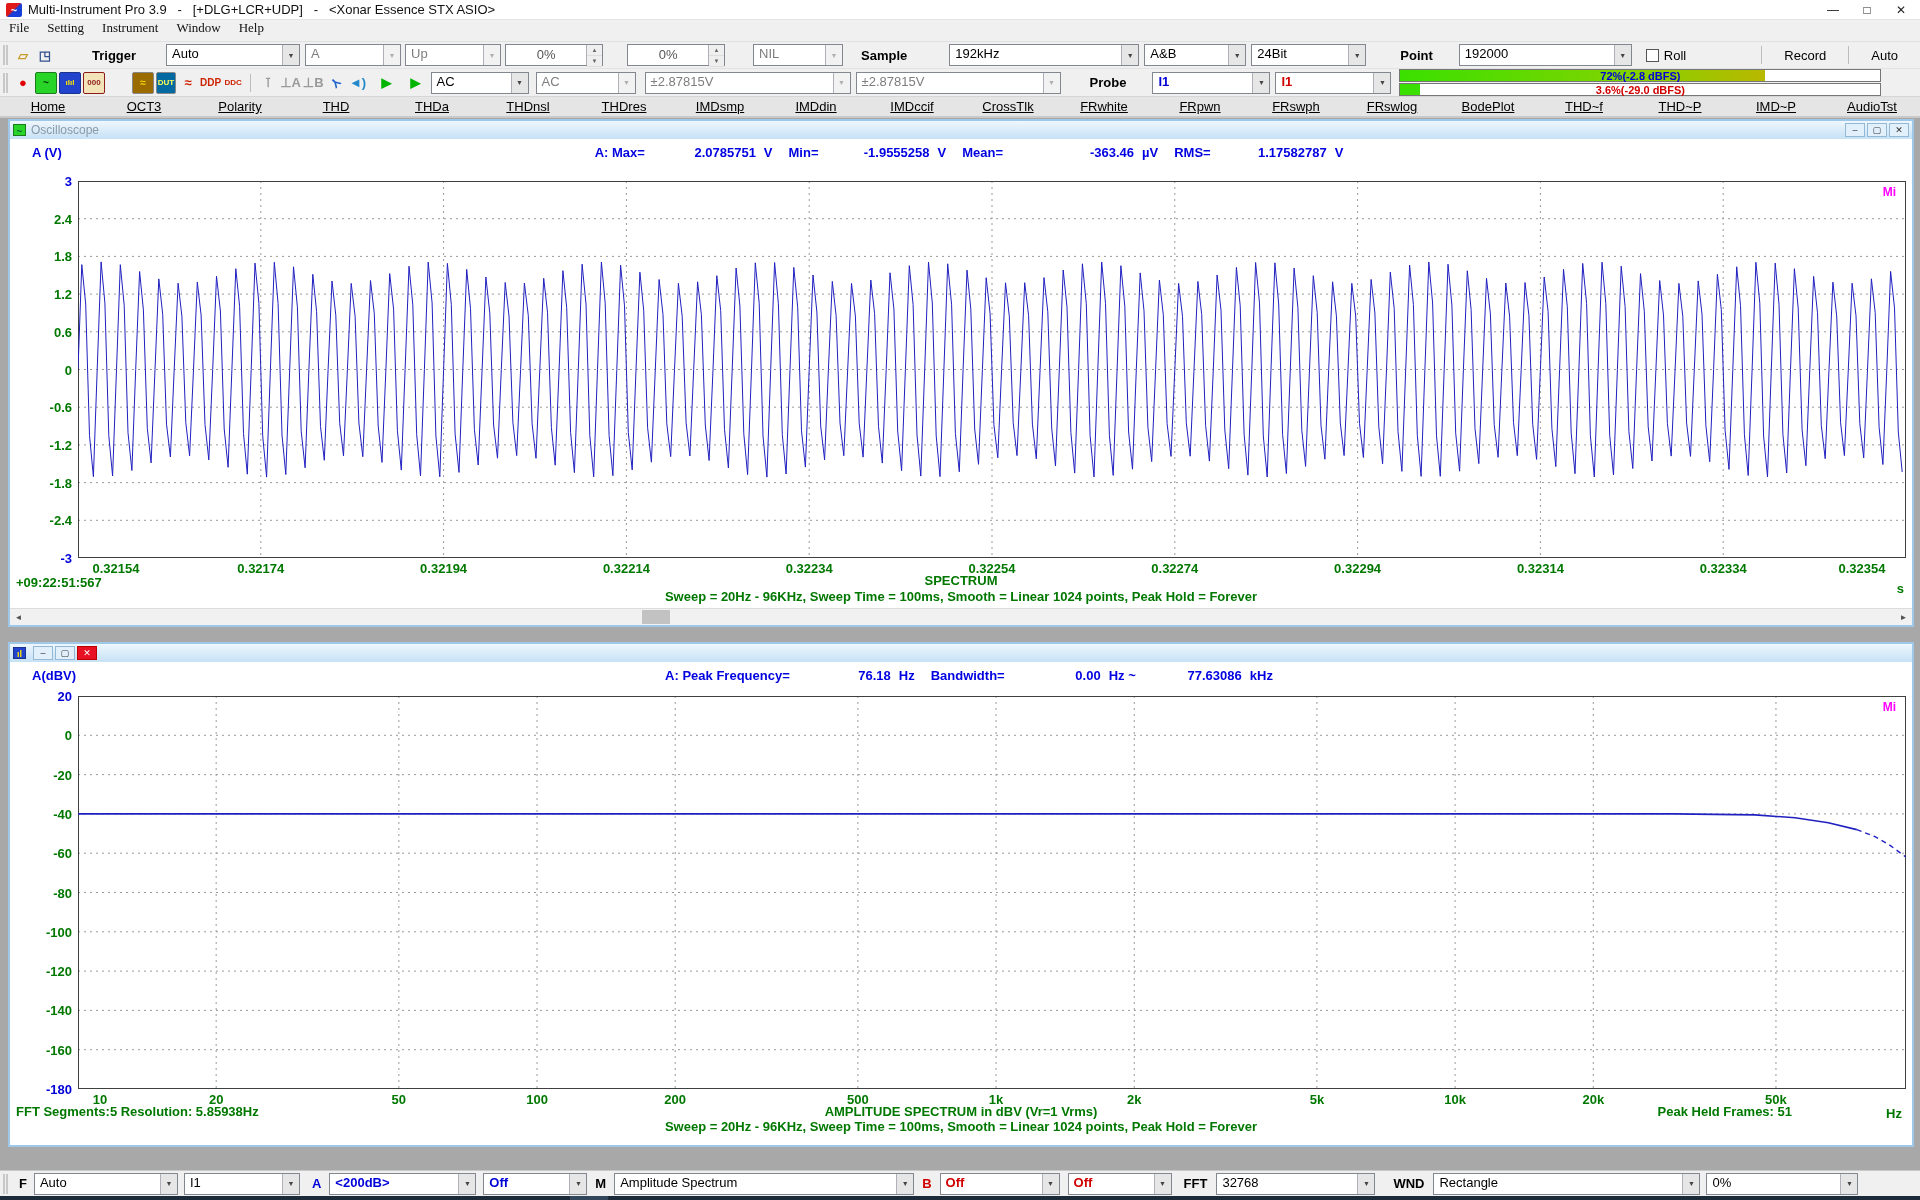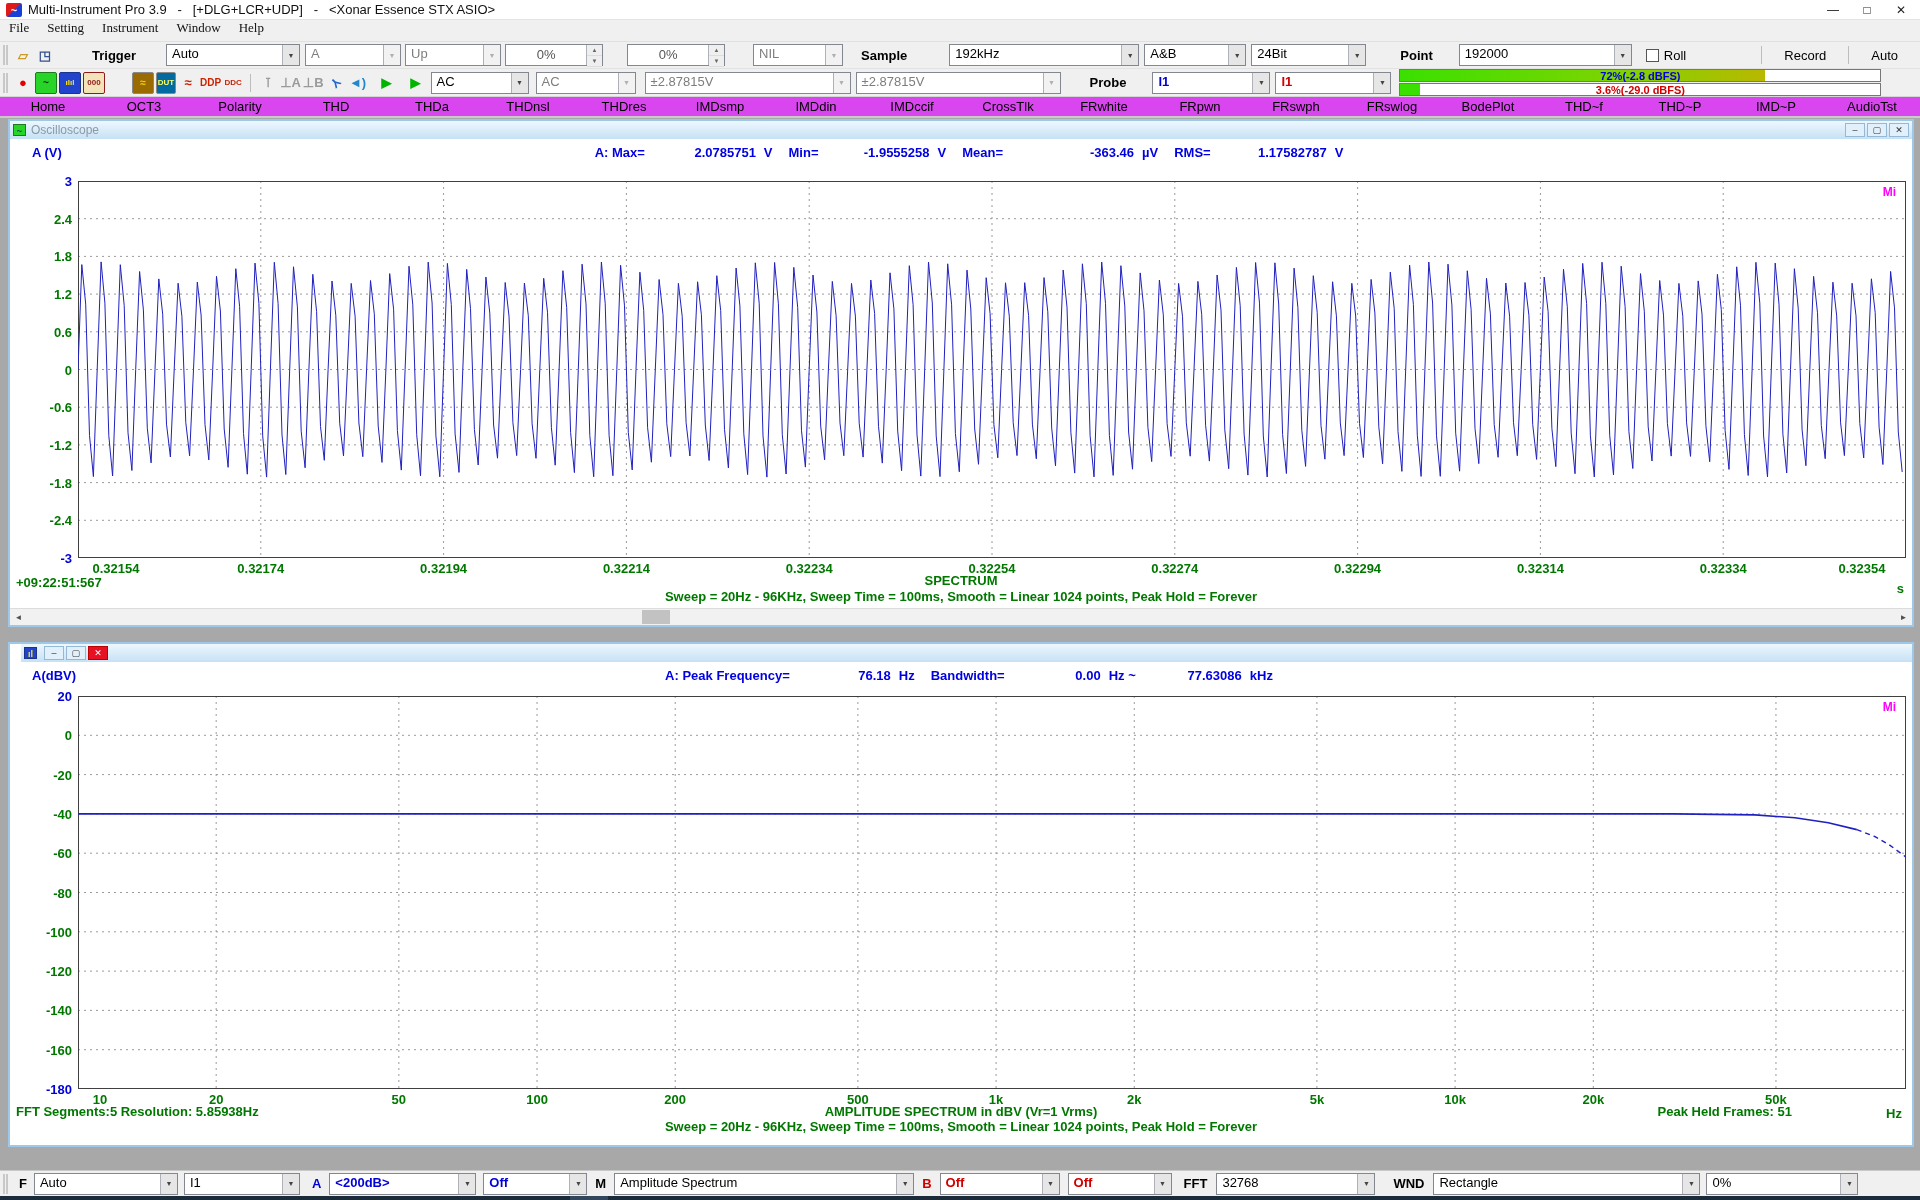--- a/index.html
+++ b/index.html
@@ -36,21 +36,21 @@
   .tbtn-text { padding:2px 16px; color:#000; }
   .vsep { width:1px; height:18px; background:#bdbdbd; margin:0 6px; }
   .chk { display:flex; align-items:center; margin-left:14px; }
   .chk .box { width:13px; height:13px; border:1px solid #555; background:#fff; margin-right:5px; }
   .meter-wrap { margin-left:8px; width:482px; }
   .meter { position:relative; height:13px; border:1px solid #777; background:#fff; margin:0; }
   .meter + .meter { margin-top:1px; }
   .meter .fill { position:absolute; left:0; top:0; bottom:0; }
   .meter .mtxt { position:absolute; inset:0; text-align:center; font-size:11px; font-weight:bold; line-height:12px; }
 
-  .tabrow { height:21px; background:#d946ef; border-bottom:2px solid #c9c9c9; display:flex; }
+  .tabrow { height:21px; background:#e5e5e5; border-bottom:2px solid #c9c9c9; display:flex;text-decoration:underline; }
   .tab { flex:1; text-align:center; line-height:20px; color:#000; }
 
   
   .mdi { position:relative; height:1052px; background:#a8a8a8; }
   .mdiwin { position:absolute; background:#fff; border:2px solid #9ec7e8; }
   .wtitle { height:18px; background:linear-gradient(#eef7fe,#c6e1f5); display:flex; align-items:center; padding:0 3px; font-size:12px; }
   .wtitle .wico { width:13px; height:12px; margin-right:5px; font-size:9px; font-weight:bold; line-height:12px; text-align:center; }
   .wtitle .wtxt { flex:1; }
   .wbtn { width:20px; height:14px; margin-left:2px; background:#e2f0fb; border:1px solid #93b9d6; display:flex; align-items:center; justify-content:center; font-size:9px; color:#333; line-height:1; }
   .wbtn.red { background:#e81123; border-color:#b00; color:#fff; }
@@ -314,21 +314,21 @@
     <div class="greent" style="position:absolute; left:0; right:0; top:468px; text-align:center;">Sweep = 20Hz - 96KHz, Sweep Time = 100ms, Smooth = Linear 1024 points, Peak Hold = Forever</div>
     <div class="scrollbar" style="left:0; right:0; bottom:0;">
       <div class="sb-btn">◄</div>
       <div class="sb-track">
           <div class="sb-thumb" style="left:615px;"></div>
         </div>
       <div class="sb-btn">►</div>
     </div>
   </div>
 
-  <div class="mdiwin" id="specWin" style="left:8px; top:524px; width:1906px; height:505px;padding-left:11px;">
+  <div class="mdiwin" id="specWin" style="left:8px; top:524px; width:1906px; height:505px;">
     <div class="wtitle">
       <span class="wico" style="background:#2244cc;color:#ffe600;border:1px solid #1a338f;">ıl</span>
       <span class="wbtn">‒</span>
       <span class="wbtn">▢</span>
       <span class="wbtn red">✕</span>
     </div>
     <div class="axlbl" style="left:22px; top:24px;">A(dBV)</div>
     <div class="stats" id="specStats" style="top:24px;"><span class="stat-l">A: Peak Frequency=</span><span class="stat-v" style="min-width: 95px;">76.18</span><span class="stat-u">Hz</span><span class="stat-l">Bandwidth=</span><span class="stat-v" style="min-width: 90px;">0.00</span><span class="stat-u">Hz ~</span><span class="stat-v" style="min-width: 100px;">77.63086</span><span class="stat-u">kHz</span></div>
     <div class="plot" id="specPlot" style="left:68px; top:52px; width:1828px; height:393px;"><svg width="1828" height="393">
           <line x1="138.1831622889585" y1="0" x2="138.1831622889585" y2="393" stroke="#9a9a9a" stroke-width="1" stroke-dasharray="2,4"></line>

